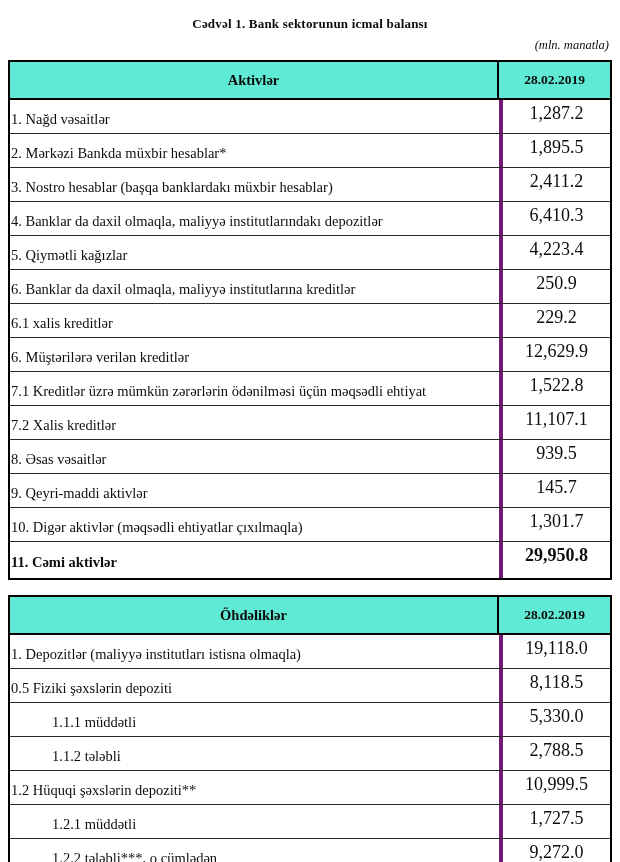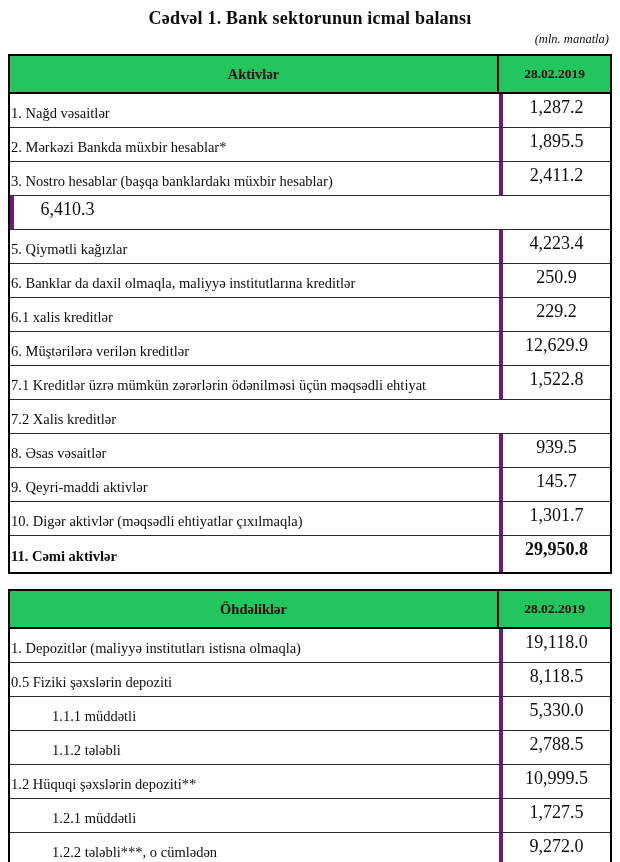--- a/index.html
+++ b/index.html
@@ -10,23 +10,23 @@
   .page {
     position: relative;
     width: 620px;
     height: 862px;
     background: #ffffff;
     overflow: hidden;
     font-family: "Liberation Serif", "DejaVu Serif", serif;
     color: #0d0d0d;
   }
   .doc-title {
-    padding-top: 7px;
+    padding-top: 13px;
     text-align: center;
-    font-size: 18px;
+    font-size: 13px;
     font-weight: bold;
     line-height: 22px;
     letter-spacing: 0.2px;
   }
   .unit-note {
     text-align: right;
     font-style: italic;
     font-size: 12.5px;
     line-height: 15px;
     margin: 3px 11px 7px 0;
@@ -35,21 +35,21 @@
     margin: 0 8px 0 8px;
     border: 2px solid #000000;
     background: #ffffff;
   }
   .balance-table + .balance-table {
     margin-top: 15px;
   }
   .t-header {
     display: flex;
     height: 36px;
-    background: #22c55e;
+    background: #5eead4;
     border-bottom: 2px solid #000000;
   }
   .t-header .h-label {
     flex: 1 1 auto;
     display: flex;
     align-items: center;
     justify-content: center;
     font-weight: bold;
     font-size: 14.5px;
   }
@@ -122,20 +122,21 @@
         </div>
         <div class="t-row">
           <div class="c-label">2. Mərkəzi Bankda müxbir hesablar*</div>
           <div class="c-value">1,895.5</div>
         </div>
         <div class="t-row">
           <div class="c-label">3. Nostro hesablar (başqa banklardakı müxbir hesablar)</div>
           <div class="c-value">2,411.2</div>
         </div>
         <div class="t-row">
+          <div class="c-label">4. Banklar da daxil olmaqla, maliyyə institutlarındakı depozitlər</div>
           <div class="c-value">6,410.3</div>
         </div>
         <div class="t-row">
           <div class="c-label">5. Qiymətli kağızlar</div>
           <div class="c-value">4,223.4</div>
         </div>
         <div class="t-row">
           <div class="c-label">6. Banklar da daxil olmaqla, maliyyə institutlarına kreditlər</div>
           <div class="c-value">250.9</div>
         </div>
@@ -146,20 +147,21 @@
         <div class="t-row">
           <div class="c-label">6. Müştərilərə verilən kreditlər</div>
           <div class="c-value">12,629.9</div>
         </div>
         <div class="t-row">
           <div class="c-label">7.1 Kreditlər üzrə mümkün zərərlərin ödənilməsi üçün məqsədli ehtiyat</div>
           <div class="c-value">1,522.8</div>
         </div>
         <div class="t-row">
           <div class="c-label">7.2 Xalis kreditlər</div>
+          <div class="c-value">11,107.1</div>
         </div>
         <div class="t-row">
           <div class="c-label">8.  Əsas vəsaitlər</div>
           <div class="c-value">939.5</div>
         </div>
         <div class="t-row">
           <div class="c-label">9. Qeyri-maddi aktivlər</div>
           <div class="c-value">145.7</div>
         </div>
         <div class="t-row">

